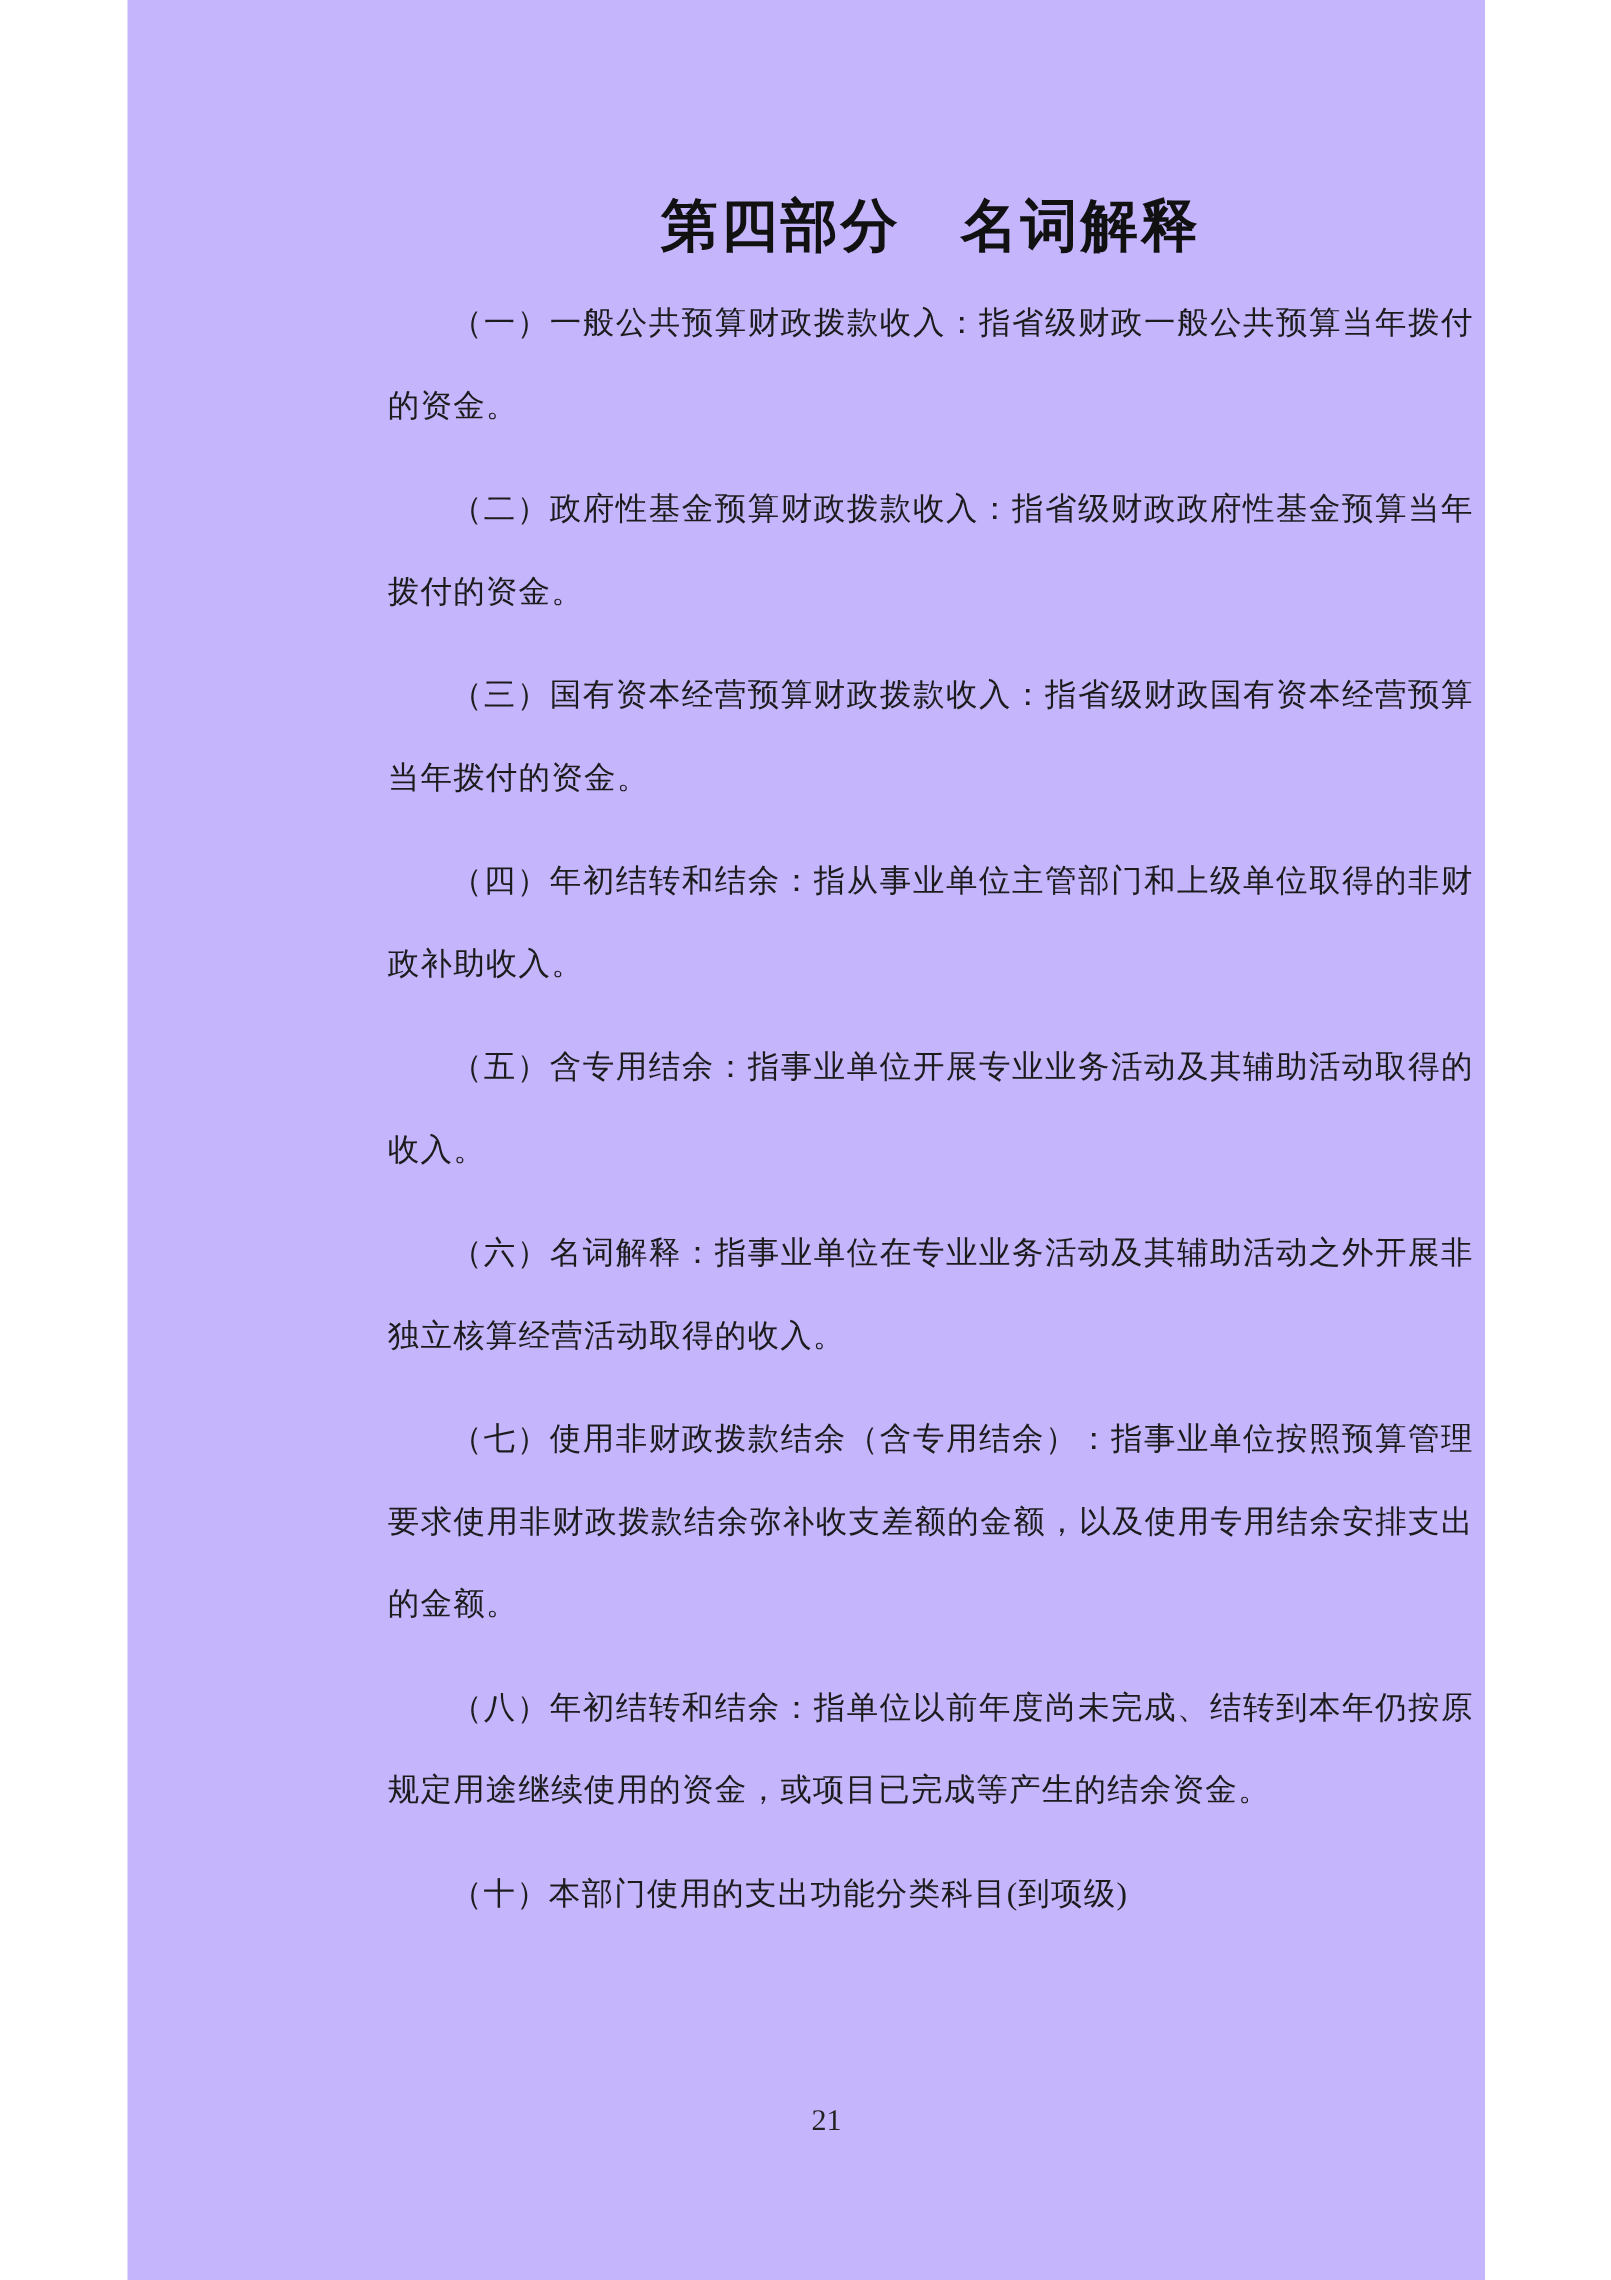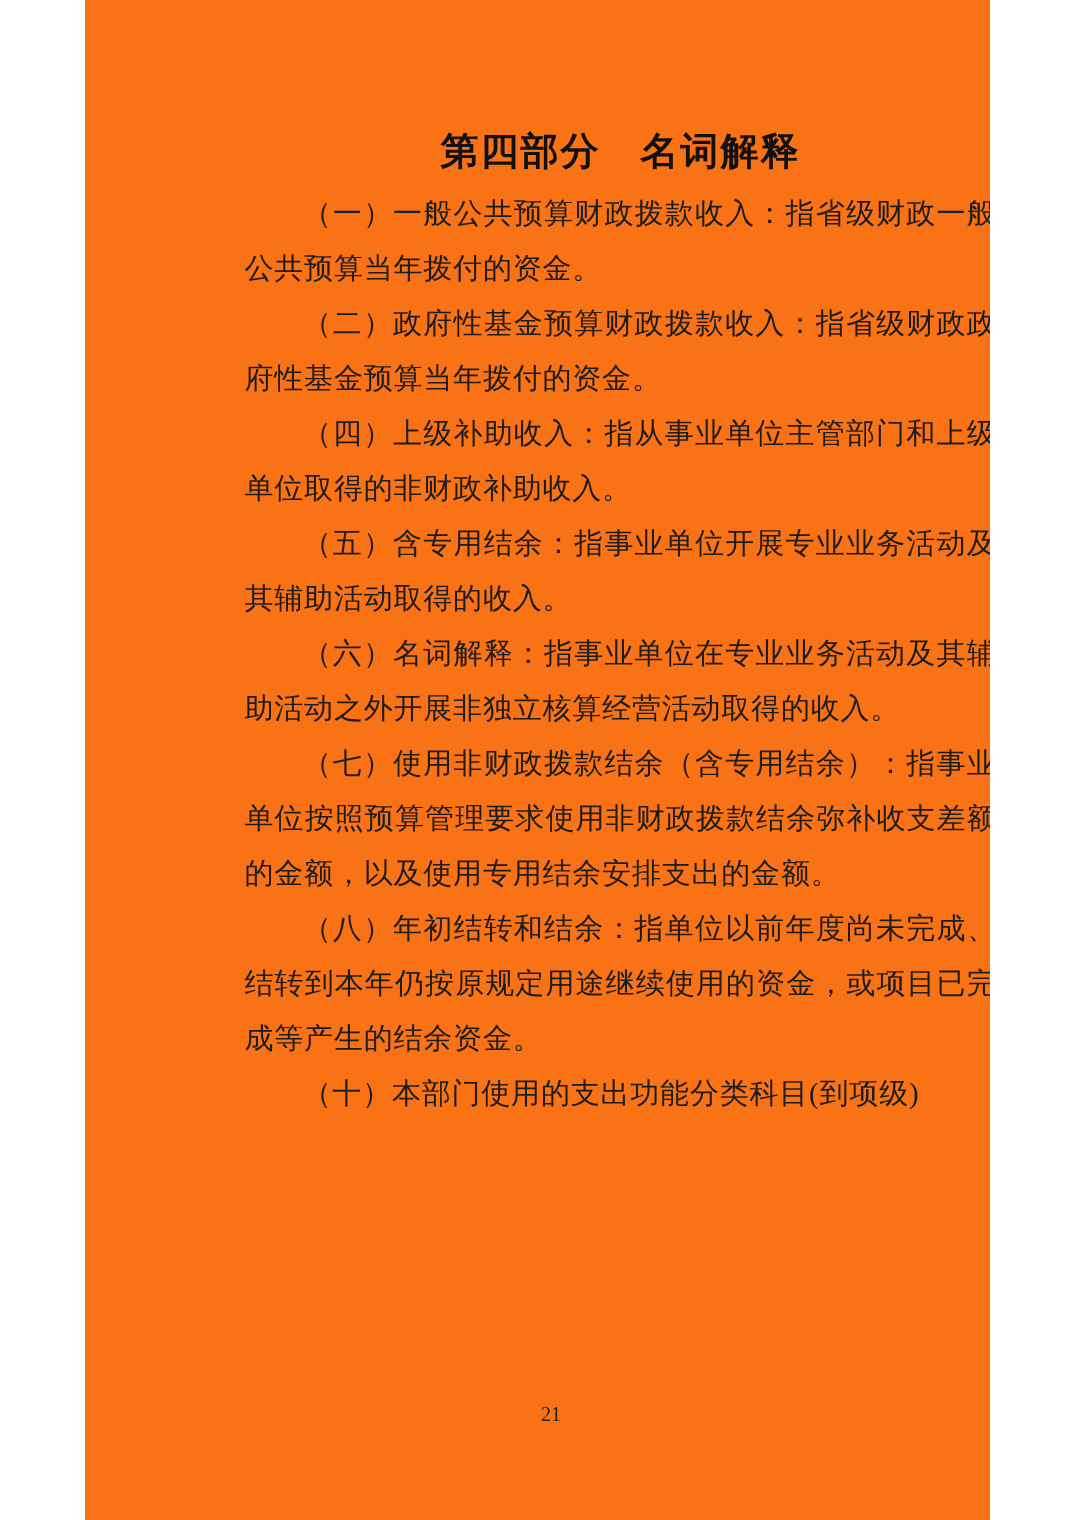--- a/index.html
+++ b/index.html
@@ -5,21 +5,21 @@
   html, body {
     margin: 0;
     padding: 0;
     background: #ffffff;
   }
   .page {
     position: relative;
     width: 905px;
     height: 1520px;
     margin: 0 auto;
-    background: #f97316;
+    background: #c4b5fd;
     overflow: hidden;
     font-family: "Liberation Serif", "DejaVu Serif", serif;
     color: #1c1c1c;
   }
   .content {
     position: absolute;
     top: 128px;
     left: 160px;
     width: 752px;
   }
@@ -27,22 +27,22 @@
     margin: 0 0 12px 0;
     text-align: center;
     font-family: "Liberation Sans", "DejaVu Sans", sans-serif;
     font-weight: 700;
     font-size: 38px;
     line-height: 46px;
     letter-spacing: 2px;
     color: #111111;
   }
   .body-para {
-    margin: 0;
-    font-size: 29px;
+    margin: 14px;
+    font-size: 21px;
     line-height: 55px;
     letter-spacing: 0.8px;
     text-align: justify;
     text-indent: 2em;
     word-break: break-all;
     color: #1c1c1c;
   }
   .page-number {
     position: absolute;
     top: 1402px;
@@ -58,21 +58,22 @@
 </style>
 </head>
 <body>
 
 <div class="page">
   <div class="content">
     <h1 class="doc-title">第四部分　名词解释</h1>
 
     <p class="body-para">（一）一般公共预算财政拨款收入：指省级财政一般公共预算当年拨付的资金。</p>
     <p class="body-para">（二）政府性基金预算财政拨款收入：指省级财政政府性基金预算当年拨付的资金。</p>
-    <p class="body-para">（四）上级补助收入：指从事业单位主管部门和上级单位取得的非财政补助收入。</p>
+    <p class="body-para">（三）国有资本经营预算财政拨款收入：指省级财政国有资本经营预算当年拨付的资金。</p>
+    <p class="body-para">（四）年初结转和结余：指从事业单位主管部门和上级单位取得的非财政补助收入。</p>
     <p class="body-para">（五）含专用结余：指事业单位开展专业业务活动及其辅助活动取得的收入。</p>
     <p class="body-para">（六）名词解释：指事业单位在专业业务活动及其辅助活动之外开展非独立核算经营活动取得的收入。</p>
     <p class="body-para">（七）使用非财政拨款结余（含专用结余）：指事业单位按照预算管理要求使用非财政拨款结余弥补收支差额的金额，以及使用专用结余安排支出的金额。</p>
     <p class="body-para">（八）年初结转和结余：指单位以前年度尚未完成、结转到本年仍按原规定用途继续使用的资金，或项目已完成等产生的结余资金。</p>
     <p class="body-para">（十）本部门使用的支出功能分类科目(到项级)</p>
   </div>
 
   <div class="page-number">21</div>
 </div>
 

